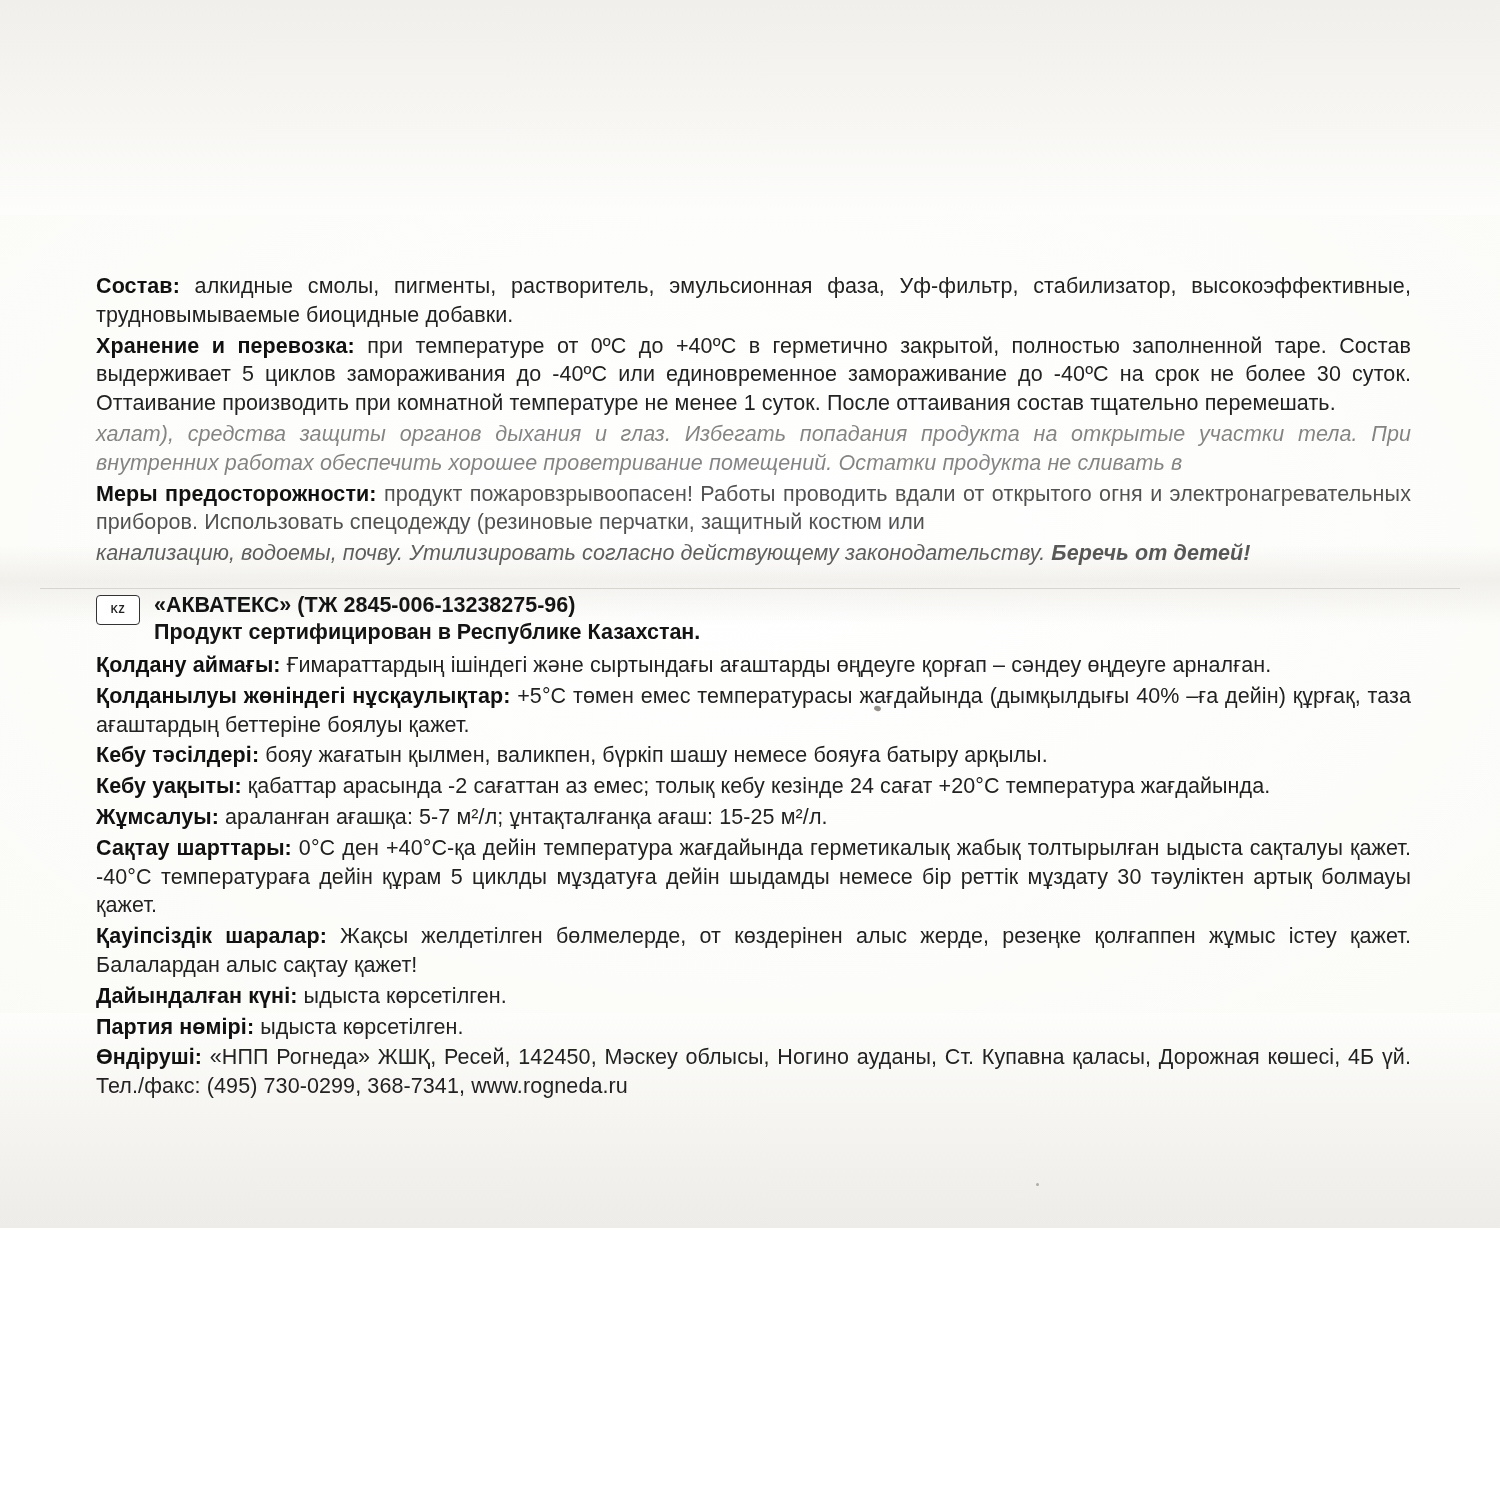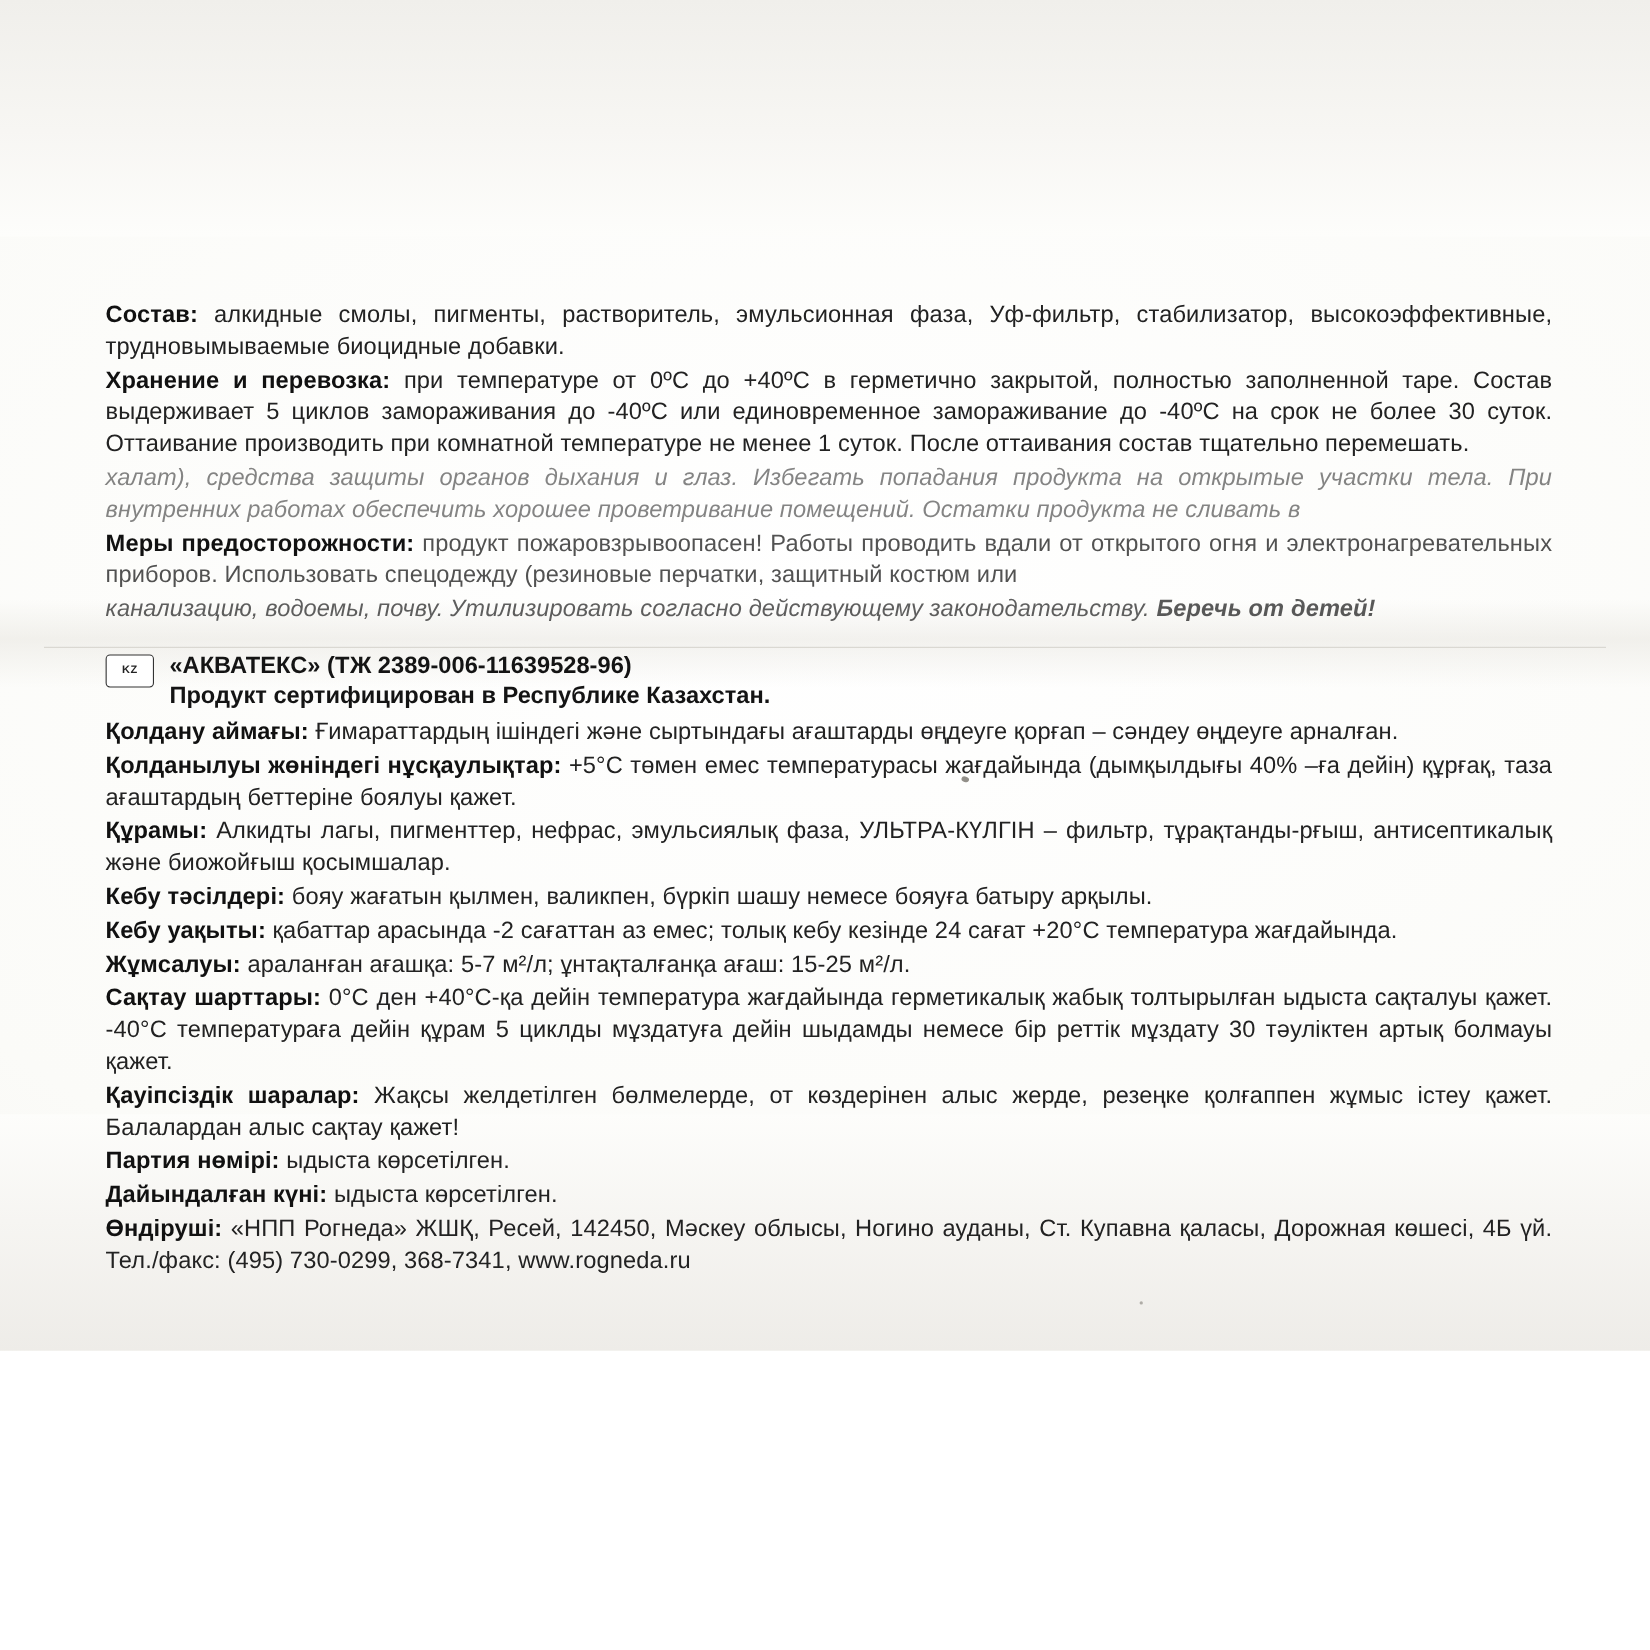--- a/index.html
+++ b/index.html
@@ -177,44 +177,43 @@
 
       <p class="para fade3"><span>канализацию, водоемы, почву. Утилизировать согласно действующему законодательству.</span> <span class="warn">Беречь от детей!</span></p>
 
     </div>
 
     <div class="kz-block">
 
       <div class="kz-header">
         <div class="kz-flag">KZ</div>
         <div class="kz-titles">
-          <p>«АКВАТЕКС» (ТЖ 2389-006-11639528-96)</p>
+          <p>«АКВАТЕКС» (ТЖ 2845-006-13238275-96)</p>
           <p>Продукт сертифицирован в Республике Казахстан.</p>
         </div>
       </div>
 
       <p class="para"><span class="lbl">Қолдану аймағы:</span><span> Ғимараттардың ішіндегі және сыртындағы ағаштарды өңдеуге қорғап – сәндеу өңдеуге арналған.</span></p>
 
       <p class="para"><span class="lbl">Қолданылуы жөніндегі нұсқаулықтар:</span><span> +5°С төмен емес температурасы жағдайында (дымқылдығы 40% –ға дейін) құрғақ, таза ағаштардың беттеріне боялуы қажет.</span></p>
 
-      <p class="para"><span class="lbl">Құрамы:</span><span> Алкидты лагы, пигменттер, нефрас, эмульсиялық фаза, УЛЬТРА-КҮЛГІН – фильтр, тұрақтанды-рғыш, антисептикалық және биожойғыш қосымшалар.</span></p>
 
       <p class="para"><span class="lbl">Кебу тәсілдері:</span><span> бояу жағатын қылмен, валикпен, бүркіп шашу немесе бояуға батыру арқылы.</span></p>
 
       <p class="para"><span class="lbl">Кебу уақыты:</span><span> қабаттар арасында -2 сағаттан аз емес; толық кебу кезінде 24 сағат +20°С температура жағдайында.</span></p>
 
       <p class="para"><span class="lbl">Жұмсалуы:</span><span> араланған ағашқа: 5-7 м²/л; ұнтақталғанқа ағаш: 15-25 м²/л.</span></p>
 
       <p class="para"><span class="lbl">Сақтау шарттары:</span><span> 0°С ден +40°С-қа дейін температура жағдайында герметикалық жабық толтырылған ыдыста сақталуы қажет. -40°С температураға дейін құрам 5 циклды мұздатуға дейін шыдамды немесе бір реттік мұздату 30 тәуліктен артық болмауы қажет.</span></p>
 
       <p class="para"><span class="lbl">Қауіпсіздік шаралар:</span><span> Жақсы желдетілген бөлмелерде, от көздерінен алыс жерде, резеңке қолғаппен жұмыс істеу қажет. Балалардан алыс сақтау қажет!</span></p>
 
+      <p class="para"><span class="lbl">Дайындалған күні:</span><span> ыдыста көрсетілген.</span></p>
+
       <p class="para"><span class="lbl">Партия нөмірі:</span><span> ыдыста көрсетілген.</span></p>
-
-      <p class="para"><span class="lbl">Дайындалған күні:</span><span> ыдыста көрсетілген.</span></p>
 
 
       <p class="para"><span class="lbl">Өндіруші:</span><span> «НПП Рогнеда» ЖШҚ, Ресей, 142450, Мәскеу облысы, Ногино ауданы, Ст. Купавна қаласы, Дорожная көшесі, 4Б үй. Тел./факс: (495) 730-0299, 368-7341, www.rogneda.ru</span></p>
 
     </div>
   </div>
 
   <div class="stub">П</div>
 
   <div class="speck s1"></div>

